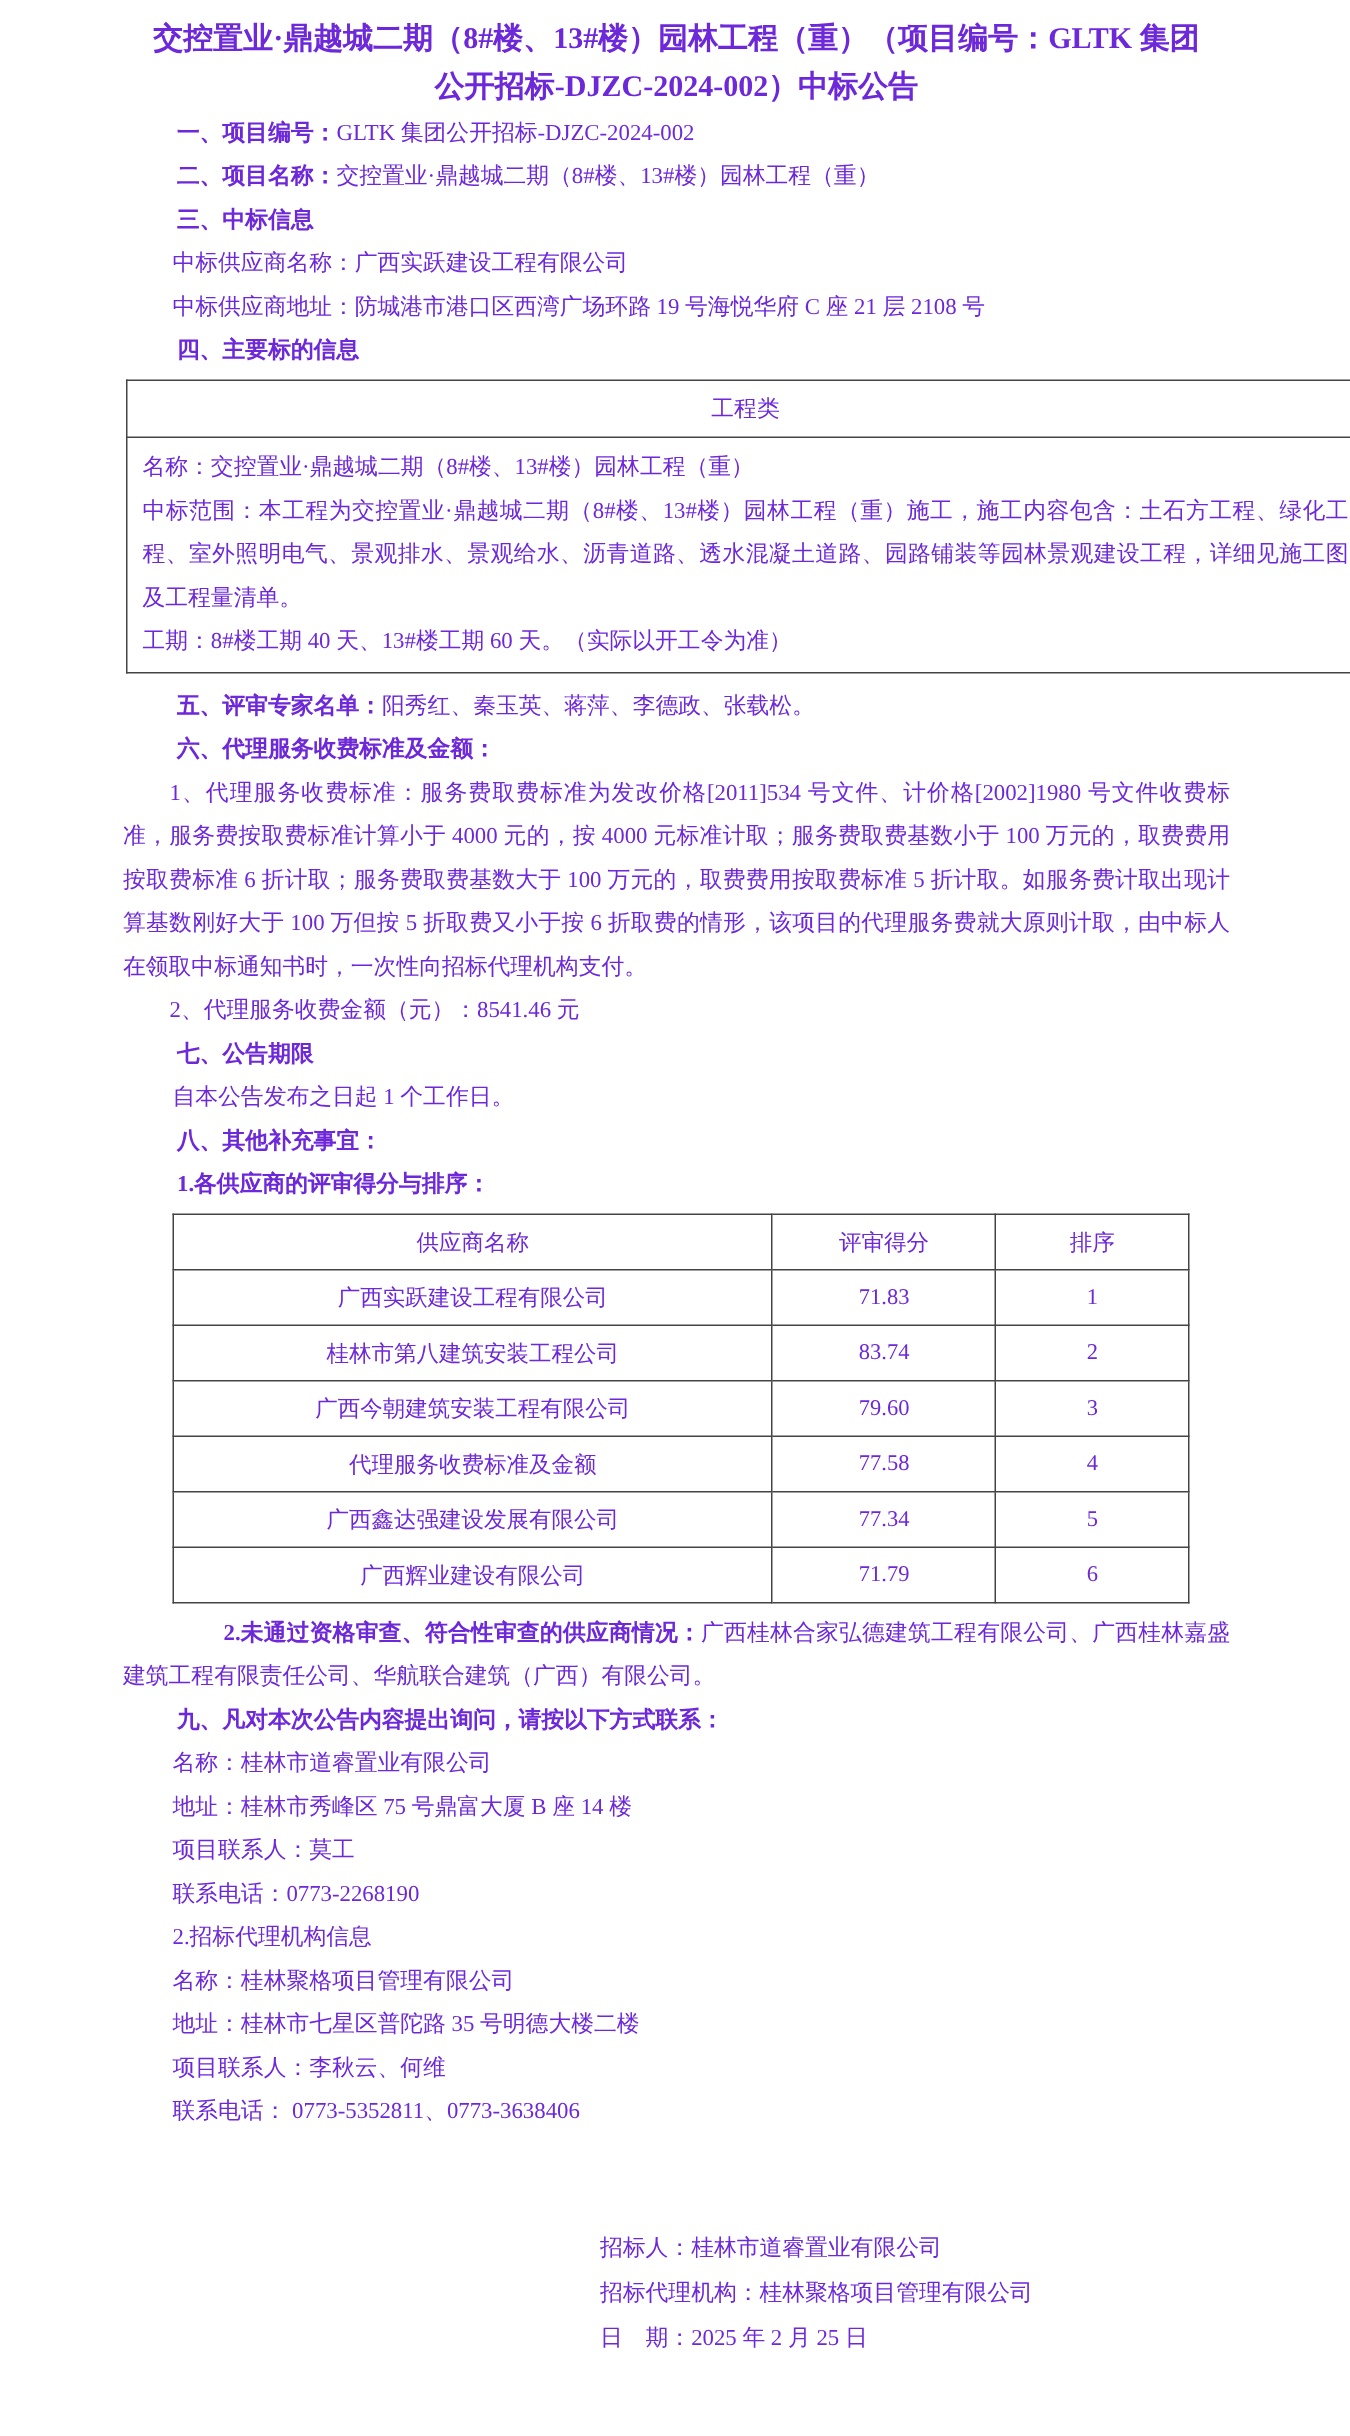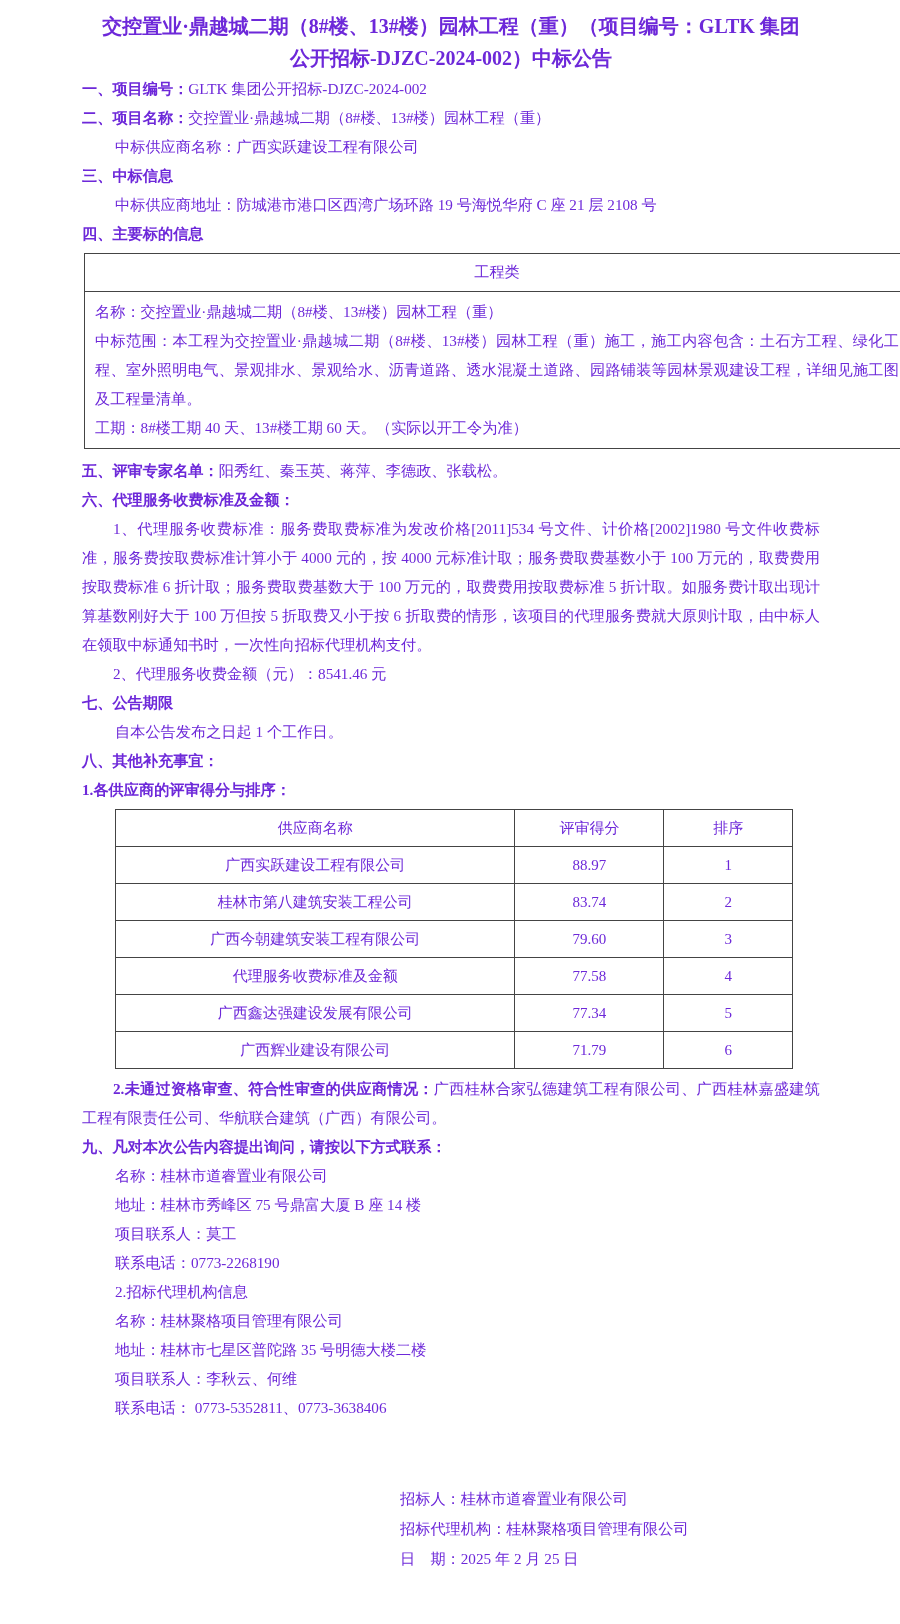--- a/index.html
+++ b/index.html
@@ -11,21 +11,21 @@
     font-family:"Liberation Serif","DejaVu Serif",serif;
     color:#6d28d9;
     background:#ffffff;
     overflow:hidden;
   }
   .title {
     font-weight:700; font-size:20px; line-height:32px;
     text-align:center;
   }
   .line { font-size:15.2px; line-height:29px; }
-  .bold { font-weight:700; }
+  .bold { font-weight:700;margin-left:36px; }
   .indent1 { margin-left:33px; }
   .para { font-size:15.2px; line-height:29px; text-align:justify; text-indent:31px; }
   table { border-collapse:collapse; }
   .t1 { width:826px; margin:5px 0 7px 2px;border-radius:29px; }
   .t1 th {
     border:1px solid #444; font-weight:400; font-size:15.2px;
     height:37px; text-align:center; padding:0;
   }
   .t1 td { border:1px solid #444; font-size:15.2px; padding:5px 10px 6px 10px; }
   .t1 .cell-line { line-height:29px; }
@@ -52,22 +52,22 @@
   </div>
 
   <div class="line">
     <span class="bold">一、项目编号：</span><span>GLTK 集团公开招标-DJZC-2024-002</span>
   </div>
 
   <div class="line">
     <span class="bold">二、项目名称：</span><span>交控置业·鼎越城二期（8#楼、13#楼）园林工程（重）</span>
   </div>
 
+  <div class="line bold">三、中标信息</div>
   <div class="line indent1">中标供应商名称：广西实跃建设工程有限公司</div>
-  <div class="line bold">三、中标信息</div>
   <div class="line indent1">中标供应商地址：防城港市港口区西湾广场环路 19 号海悦华府 C 座 21 层 2108 号</div>
 
   <div class="line bold">四、主要标的信息</div>
 
   <table class="t1">
     <thead>
       <tr>
         <th>工程类</th>
       </tr>
     </thead>
@@ -105,21 +105,21 @@
     <thead>
       <tr>
         <th>供应商名称</th>
         <th>评审得分</th>
         <th>排序</th>
       </tr>
     </thead>
     <tbody>
       <tr>
         <td>广西实跃建设工程有限公司</td>
-        <td>88.97</td>
+        <td>71.83</td>
         <td>1</td>
       </tr>
       <tr>
         <td>桂林市第八建筑安装工程公司</td>
         <td>83.74</td>
         <td>2</td>
       </tr>
       <tr>
         <td>广西今朝建筑安装工程有限公司</td>
         <td>79.60</td>

